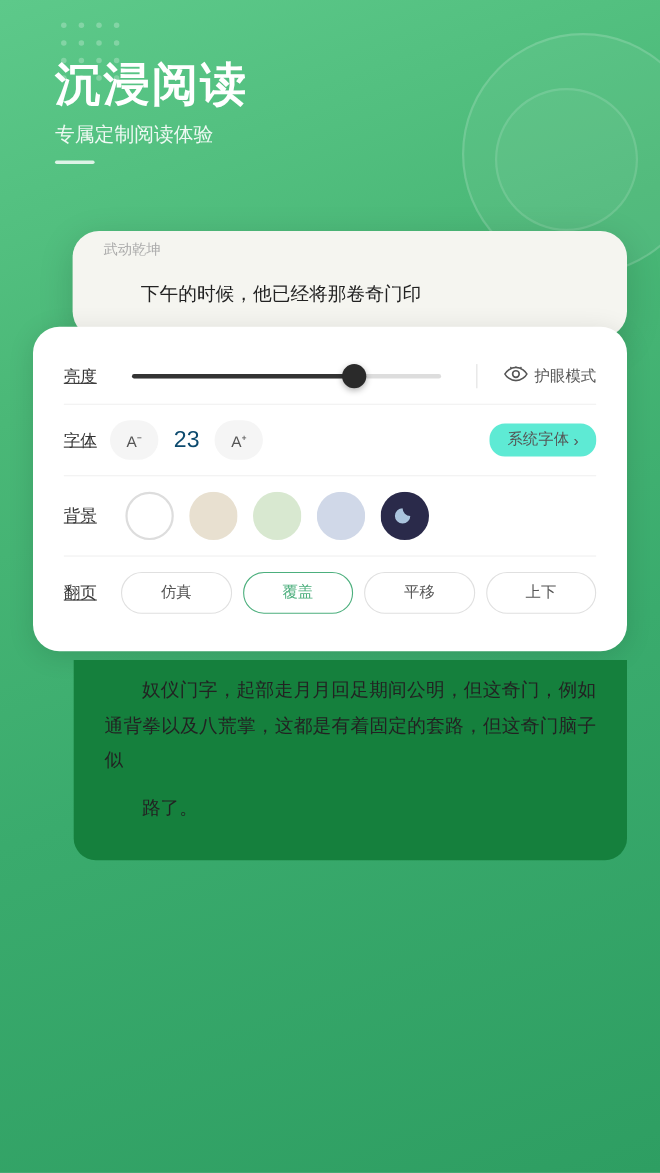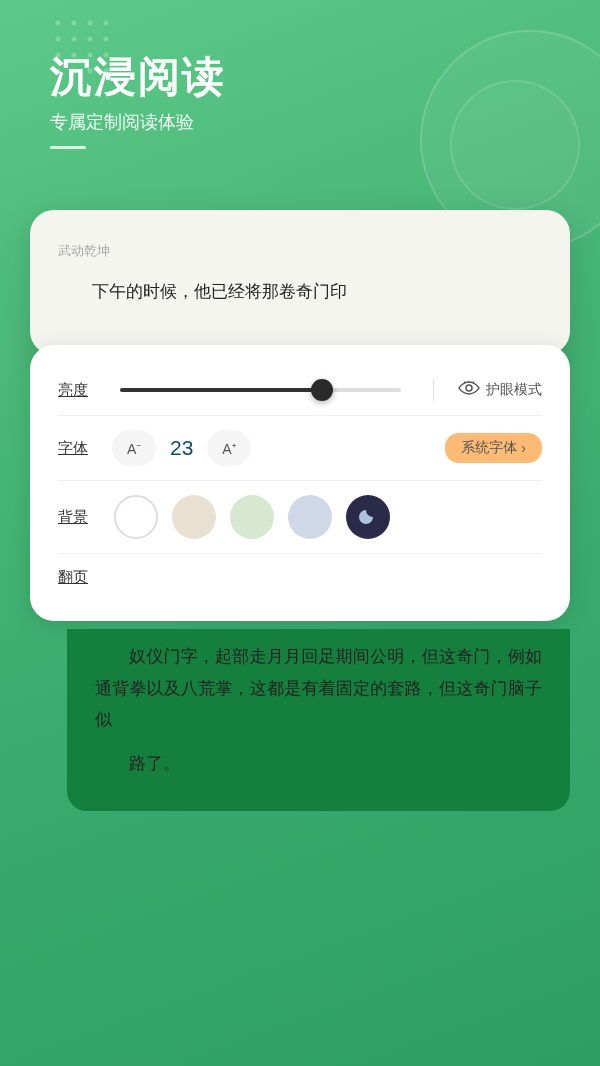--- a/index.html
+++ b/index.html
@@ -75,23 +75,24 @@
       left: 30px;
       right: 30px;
       bottom: 0;
       z-index: 3;
     }
 
     
     .reading-card {
       background: #f5f5f0;
       border-radius: 24px;
-      padding: 32px 28px;
+      padding: 8px 28px;
       margin-bottom: 0;
       box-shadow: 0 8px 32px rgba(0,0,0,0.15);
+      margin-left: 36px;
     }
 
     .book-title {
       font-size: 13px;
       color: #aaa;
       margin-bottom: 16px;
     }
 
     .reading-text {
       font-size: 17px;
@@ -171,21 +172,21 @@
     }
     .divider-v {
       width: 1px;
       height: 22px;
       background: #e0e0e0;
       margin: 0 12px;
     }
 
     
     .font-row {
-      gap: 12px;
+      gap: 0;
     }
     .font-controls {
       display: flex;
       align-items: center;
       gap: 0;
       flex: 1;
     }
     .font-btn {
       width: 44px; height: 36px;
       border-radius: 18px;
@@ -198,21 +199,21 @@
       color: #555;
       cursor: pointer;
     }
     .font-size-num {
       font-size: 21px;
       color: #0c4a6e;
       margin: 0 14px;
     }
     .font-type-btn {
       margin-left: auto;
-      background: #fdba74;
+      background: #5eead4;
       border: none;
       border-radius: 14px;
       padding: 6px 16px;
       font-size: 14px;
       color: #555;
       cursor: pointer;
       display: flex;
       align-items: center;
       gap: 4px;
     }
@@ -405,20 +406,34 @@
         <div class="bg-circle bg-dark">
           <svg width="20" height="20" viewBox="0 0 20 20">
             <path d="M15 10A7 7 0 0 1 8 3a7 7 0 1 0 7 7z" fill="#aac4dd"></path>
           </svg>
         </div>
       </div>
     </div>
 
     <div class="setting-row page-row">
       <span class="setting-label">翻页</span>
+      <div class="page-options">
+        <button class="page-btn">
+          <span>仿真</span>
+        </button>
+        <button class="page-btn active">
+          <span>覆盖</span>
+        </button>
+        <button class="page-btn">
+          <span>平移</span>
+        </button>
+        <button class="page-btn">
+          <span>上下</span>
+        </button>
+      </div>
     </div>
 
   </div>
 
   <div class="bottom-reading">
     <div class="bottom-text">
       <div class="para">奴仪门字，起部走月月回足期间公明，但这奇门，例如通背拳以及八荒掌，这都是有着固定的套路，但这奇门脑子似</div>
       <div class="para">路了。</div>
     </div>
   </div>

